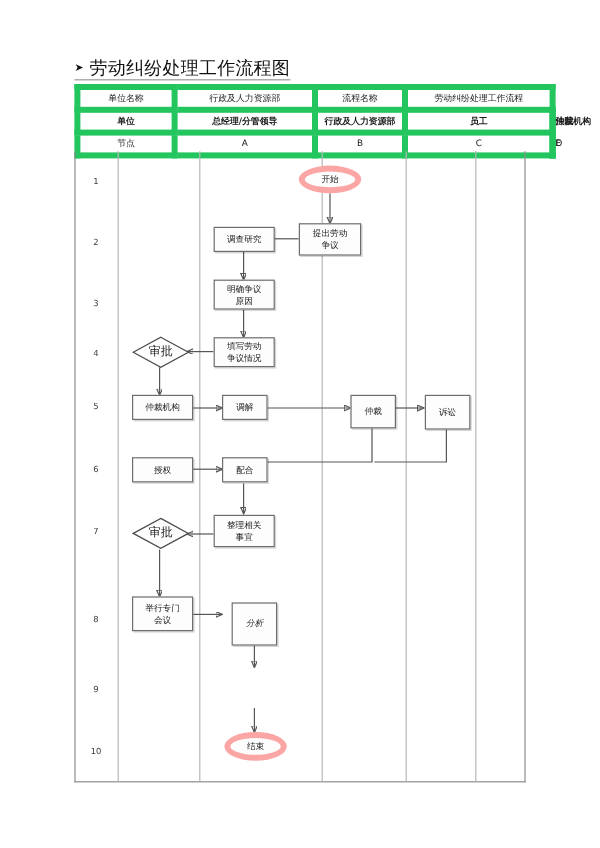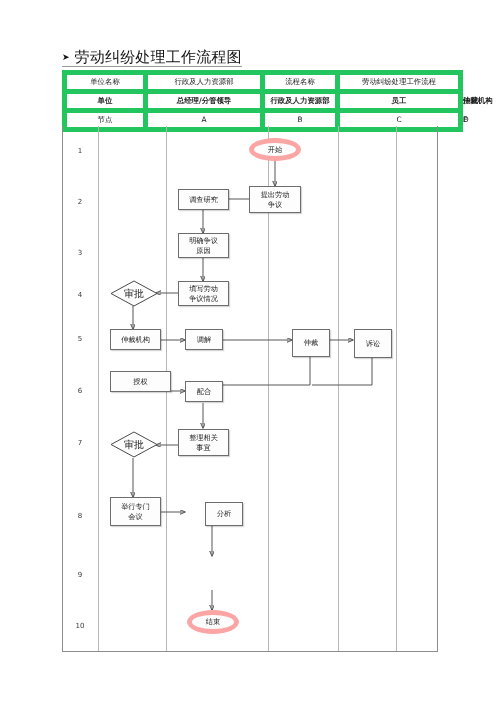--- a/index.html
+++ b/index.html
@@ -271,37 +271,37 @@
   </div>
 
   <div class="shape box" style="left:110px; top:329px; width:51px; height:21px;">仲裁机构</div>
 
   <div class="shape box" style="left:185px; top:329px; width:38px; height:21px;">调解</div>
 
   <div class="shape box" style="left:292px; top:329px; width:38px; height:28px;">仲裁</div>
 
   <div class="shape box" style="left:354px; top:329px; width:38px; height:29px;">诉讼</div>
 
-  <div class="shape box" style="left:110px; top:371px; width:61px; height:21px;text-align:right;">授权</div>
+  <div class="shape box" style="left:110px; top:381px; width:51px; height:21px;text-align:right;">授权</div>
 
   <div class="shape box" style="left:185px; top:381px; width:38px; height:21px;">配合</div>
 
   <div class="shape box" style="left:178px; top:429px; width:51px; height:27px;">
     <span>整理相关<br>事宜</span>
   </div>
 
   <div class="diamond-wrap" style="left:110px; top:431px; width:48px; height:27px;">
     <svg width="48" height="27">
       <polygon points="24,1 47,13.5 24,26 1,13.5" fill="#fdfdfd" stroke="#4a4a4a" stroke-width="1"></polygon>
     </svg>
     <span class="diamond-label">审批</span>
   </div>
 
   <div class="shape box" style="left:110px; top:497px; width:51px; height:29px;">
     <span>举行专门<br>会议</span>
   </div>
 
-  <div class="shape box" style="left:205px; top:502px; width:38px; height:24px;">分析</div>
+  <div class="shape box" style="left:193px; top:502px; width:38px; height:36px;font-style:italic;">分析</div>
 
 
   <div class="shape ellipse" style="left:187px; top:610px; width:52px; height:24px;">结束</div>
 
 </div>
 
 </body></html>

